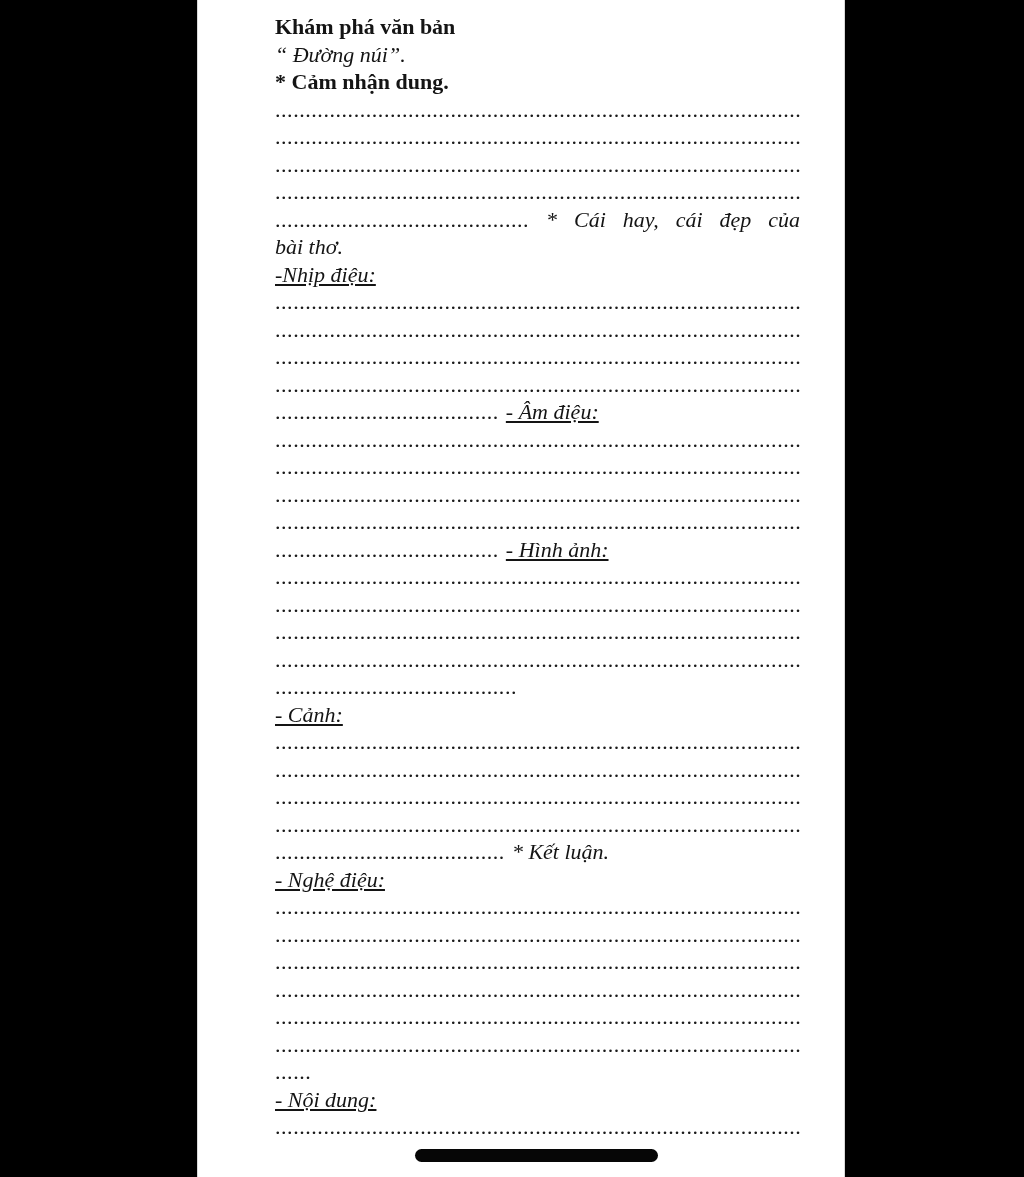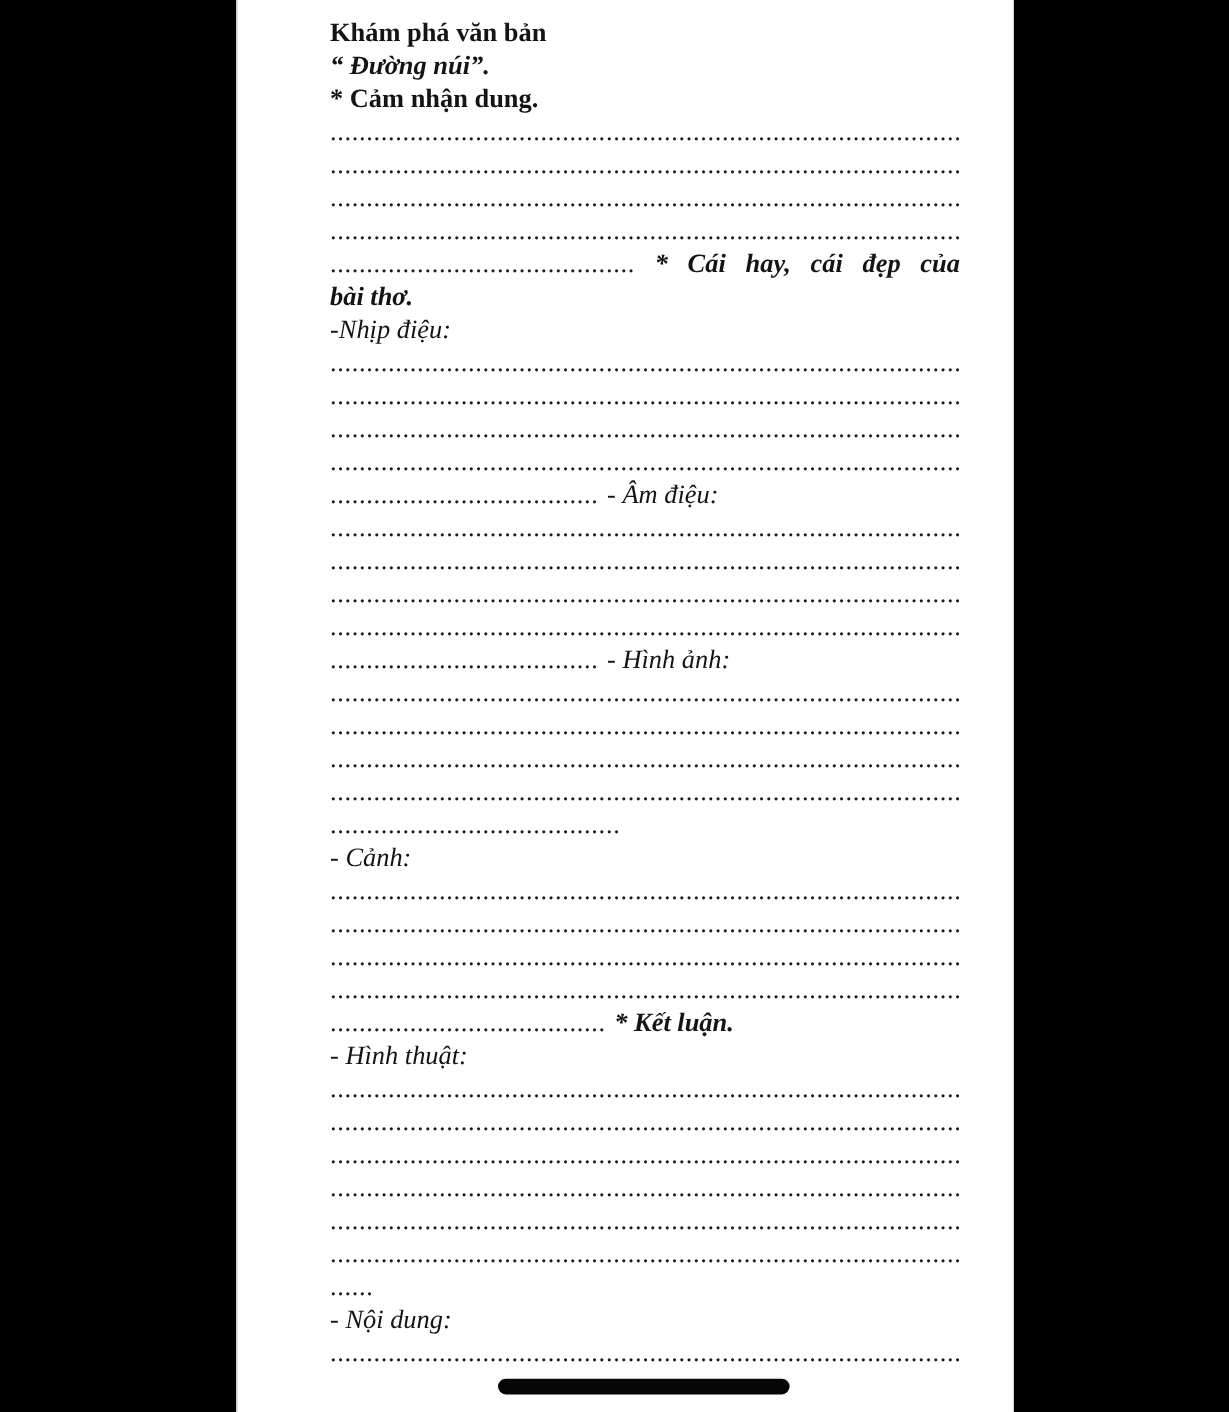--- a/index.html
+++ b/index.html
@@ -51,22 +51,22 @@
     display: flex;
     flex-wrap: nowrap;
     justify-content: space-between;
     align-items: baseline;
   }
   .dots {
     letter-spacing: 0.55px;
     color: #1a1a1a;
   }
   .b  { font-weight: bold; }
-  .i  { font-style: italic; }
-  .bi { font-weight: bold; font-style: italic; }
+  .i  { font-style: italic; text-decoration: underline; }
+  .bi { font-weight: normal; font-style: italic; }
   .after-dots { margin-left: 7px; }
   .top-artifact {
     position: absolute;
     left: 278px;
     top: 3px;
     width: 300px;
     height: 10px;
     overflow: hidden;
     color: rgba(0,0,0,0.20);
     font-size: 15px;
@@ -128,21 +128,21 @@
         <div class="line"><span class="dots">..........................................................................................</span></div>
         <div class="line"><span class="dots">..........................................................................................</span></div>
         <div class="line"><span class="dots">..........................................................................................</span></div>
         <div class="line"><span class="dots">........................................</span></div>
         <div class="line"><span class="i">- Cảnh:</span></div>
         <div class="line"><span class="dots">..........................................................................................</span></div>
         <div class="line"><span class="dots">..........................................................................................</span></div>
         <div class="line"><span class="dots">..........................................................................................</span></div>
         <div class="line"><span class="dots">..........................................................................................</span></div>
         <div class="line"><span class="dots">......................................</span><span class="bi after-dots">* Kết luận.</span></div>
-        <div class="line"><span class="i">- Hình thuật:</span></div>
+        <div class="line"><span class="i">- Nghệ điệu:</span></div>
         <div class="line"><span class="dots">..........................................................................................</span></div>
         <div class="line"><span class="dots">..........................................................................................</span></div>
         <div class="line"><span class="dots">..........................................................................................</span></div>
         <div class="line"><span class="dots">..........................................................................................</span></div>
         <div class="line"><span class="dots">..........................................................................................</span></div>
         <div class="line"><span class="dots">..........................................................................................</span></div>
         <div class="line"><span class="dots">......</span></div>
         <div class="line"><span class="i">- Nội dung:</span></div>
         <div class="line"><span class="dots">..........................................................................................</span></div>
       </div>

